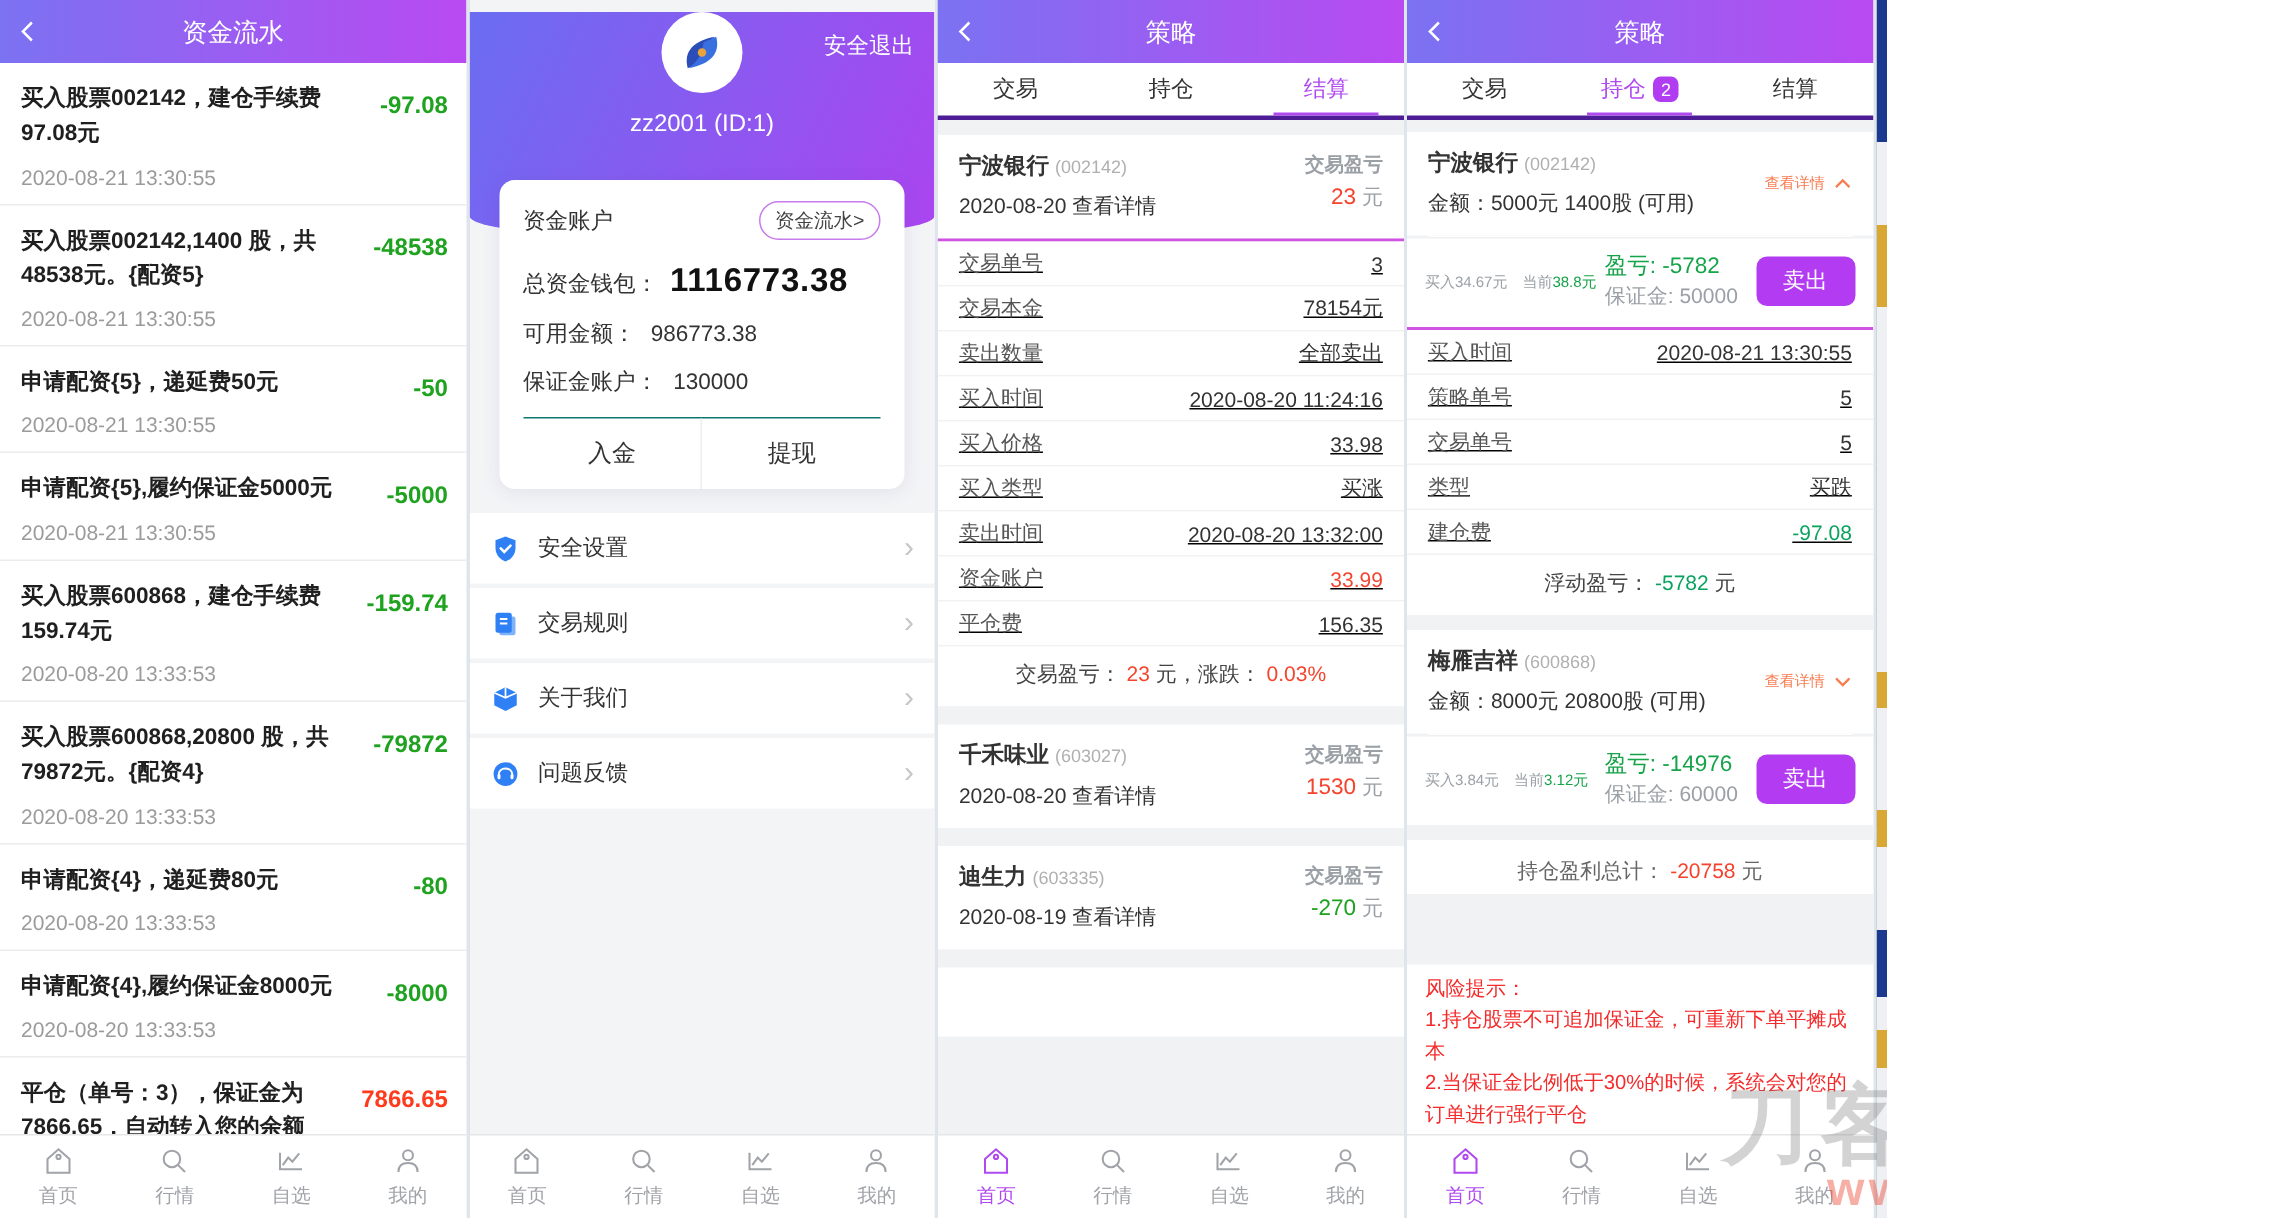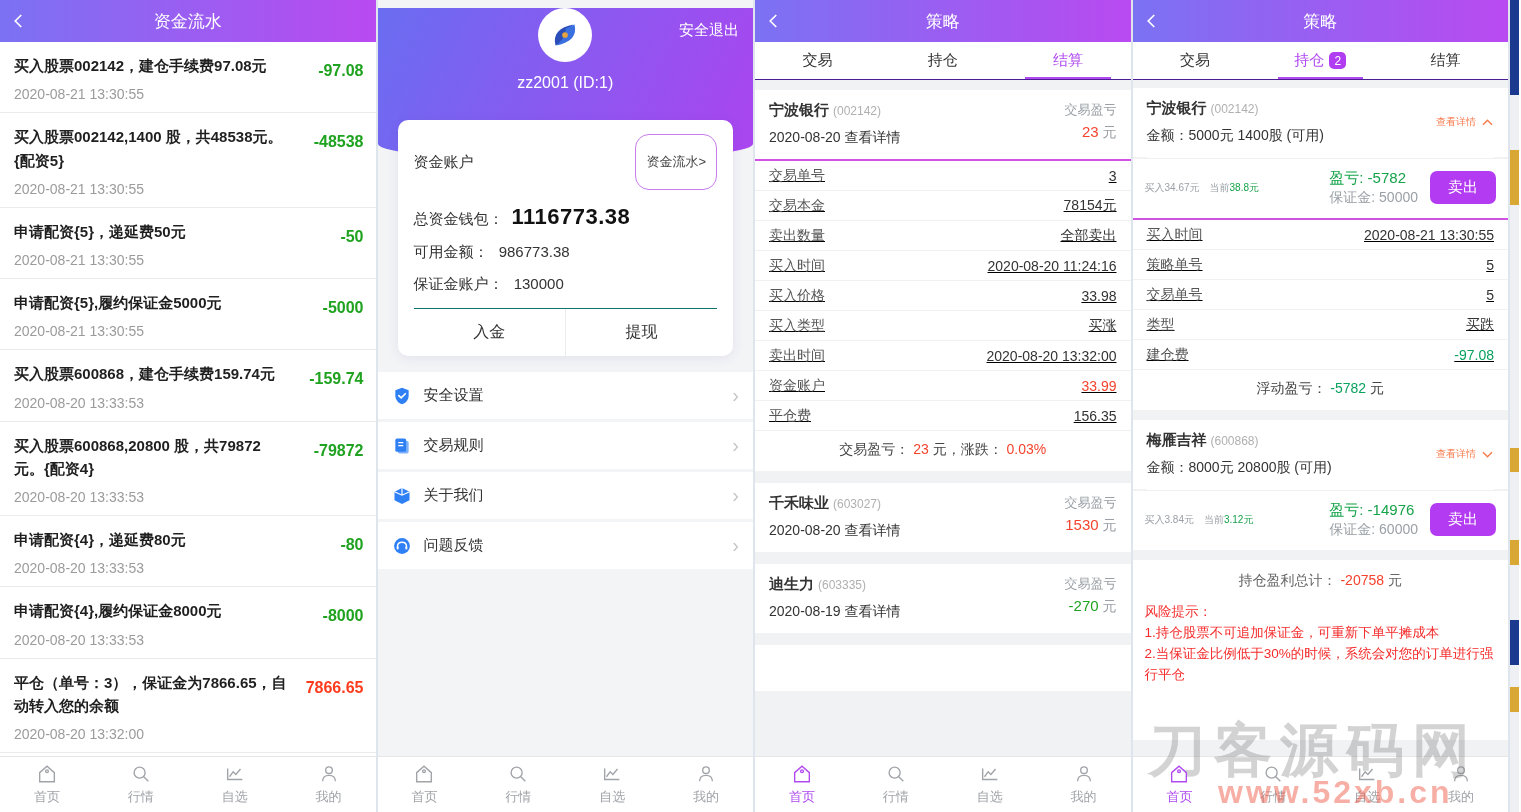--- a/index.html
+++ b/index.html
@@ -1,17 +1,17 @@
 <!DOCTYPE html>
 <html><head>
 <meta charset="utf-8">
 <style>
   * { box-sizing: border-box; margin: 0; padding: 0; }
   body { font-family: "Liberation Sans", "DejaVu Sans", sans-serif; background:#fff; }
-  .wrap { width:1519px; height:812px; display:flex; position:relative; overflow:hidden; background:#0f172a;align-items:flex-end; }
+  .wrap { width:1258px; height:812px; display:flex; position:relative; overflow:hidden; background:#0f172a;align-items:flex-end; }
   .screen { width:378px; height:812px; background:#fff; display:flex; flex-direction:column; position:relative; border-right:2px solid #dfe5ec; overflow:hidden; }
   .screen:last-of-type { border-right:1px solid #dfe5ec; }
 
   
   .appbar { height:42px; flex:0 0 42px; background:linear-gradient(90deg,#7b72f2,#b94af1); color:#fff;
             display:flex; align-items:center; justify-content:center; position:relative; font-size:17px; }
   .backbtn { position:absolute; left:10px; top:0; height:42px; display:flex; align-items:center; cursor:pointer; }
 
   
   .tabbar { height:56px; flex:0 0 56px; border-top:1px solid #e6e6e6; display:flex; background:#fff; }
@@ -33,49 +33,49 @@
   .s2-banner { height:152px; background:linear-gradient(115deg,#6a6df1,#ab45ef); position:relative;
                border-bottom-left-radius:50% 16px; border-bottom-right-radius:50% 16px; }
   .s2-logout { position:absolute; top:13px; right:14px; color:#fff; font-size:15px; cursor:pointer; }
   .s2-logo { width:54px; height:54px; background:#fff; border-radius:50%; margin:8px auto 0;
              display:flex; align-items:center; justify-content:center; }
   .s2-user { text-align:center; color:#fff; font-size:16px; margin-top:12px; }
   .s2-card { background:#fff; border-radius:10px; margin:-40px 20px 0; padding:14px 16px 0;
              box-shadow:0 2px 12px rgba(80,60,160,.10); position:relative; z-index:2; }
   .s2-cardrow1 { display:flex; align-items:center; justify-content:space-between; }
   .s2-cardtitle { font-size:15px; color:#333; }
-  .s2-flowpill { font-size:13px; color:#444; border:1px solid #c77bed; border-radius:14px; padding:18px 10px; cursor:pointer; }
+  .s2-flowpill { font-size:13px; color:#444; border:1px solid #c77bed; border-radius:14px; padding:3px 10px; cursor:pointer; }
   .s2-total { margin-top:14px; font-size:15px; color:#333; display:flex; align-items:baseline; }
   .s2-total b { font-size:22px; color:#111; font-weight:600; margin-left:8px; letter-spacing:.5px; }
   .s2-line { margin-top:13px; font-size:15px; color:#333; }
   .s2-line span.v { margin-left:6px; }
   .s2-btnrow { display:flex; border-top:1px solid #0f766e; margin-top:14px; }
   .s2-btn { flex:1; text-align:center; padding:13px 0; font-size:16px; color:#333; cursor:pointer; }
   .s2-btn:first-child { border-right:1px solid #ededed; }
   .s2-menu { margin-top:16px; }
   .s2-mi { background:#fff; height:47px; display:flex; align-items:center; padding:0 14px; margin-bottom:3px; cursor:pointer; }
   .s2-mi .lbl { font-size:15px; color:#333; margin-left:12px; }
   .s2-mi .chev { margin-left:auto; color:#c6c6c6; font-size:20px; }
 
   
-  .tabs { height:38px; flex:0 0 38px; display:flex; background:#fff; border-bottom:1px solid #4c1d95; }
+  .tabs { height:38px; flex:0 0 38px; display:flex; background:#fff; border-bottom:3px solid #4c1d95; }
   .tabitem { flex:1; display:flex; align-items:center; justify-content:center; gap:5px; font-size:15px; color:#333;
              position:relative; cursor:pointer; }
   .tabitem.active { color:#b04af0; }
   .tabitem.active::after { content:""; position:absolute; bottom:0; left:16%; right:16%; height:2px; background:#b04af0; }
   .badge { background:#b03df2; color:#fff; font-size:12px; min-width:17px; height:17px; border-radius:5px;
            display:inline-flex; align-items:center; justify-content:center; padding:0 3px; }
   .body34 { flex:1; background:#f1f2f4; overflow:hidden; }
   .gap { height:10px; background:#f1f2f4; }
   .card-head { background:#fff; padding:11px 14px 12px; display:flex; justify-content:space-between; }
   .ch-name { font-size:15px; font-weight:700; color:#333; }
   .ch-code { font-size:12px; color:#b0b0b0; font-weight:400; margin-left:4px; }
   .ch-date { font-size:14px; color:#333; margin-top:9px; }
   .ch-r { text-align:right; }
-  .ch-pl-label { font-size:13px; color:#9aa0a6; }
+  .ch-pl-label { font-size:13px; color:#9aa0a6;font-weight:bold; }
   .ch-pl-line { font-size:14px; color:#9aa0a6; margin-top:4px; }
   .ch-pl-line .red { color:#f4442e; font-size:15px; }
   .ch-pl-line .grn { color:#1fa21f; font-size:15px; }
   .mag-line { height:2px; background:#cf52e2; }
   .drow { display:flex; justify-content:space-between; align-items:center; height:30px; padding:0 14px;
           background:#fff; border-bottom:1px solid #f1f1f1; font-size:14px;text-decoration:underline; }
   .dlabel { color:#555; }
   .dvalue { color:#333; }
   .dvalue.red { color:#f4442e; }
   .dvalue.green { color:#0aa25f; }
@@ -91,21 +91,21 @@
   .prow { background:#fff; display:flex; align-items:center; padding:9px 12px 11px; }
   .prow .gtxt { color:#9aa0a6; font-size:10px; }
   .prow .cur-val { color:#16a34a; }
   .prow .sp { margin-left:10px; }
   .pl-col { margin-left:auto; line-height:1.35; }
   .pl-top { color:#16a34a; font-size:15px; }
   .pl-bot { color:#9aa0a6; font-size:14px; }
   .sell-btn { background:#b33cf2; color:#fff; border-radius:7px; padding:7px 18px; font-size:15px; margin-left:12px; cursor:pointer; }
   .summary { text-align:center; font-size:14px; color:#666; padding:12px 0 6px; background:#fff; }
   .summary .red { color:#f5422e; }
-  .risk { background:#fff; color:#f52b2b; font-size:13.5px; line-height:1.55; padding:6px 12px 14px; }
+  .risk { background:#fff; color:#f52b2b; font-size:13.5px; line-height:1.55; padding:6px 12px 14px;margin-top:47px; }
 
   
   .watermark { position:absolute; left:1148px; top:712px; width:368px; z-index:6; pointer-events:none; }
   .wm-main { font-size:58px; font-weight:bold; color:rgba(120,120,120,.33); letter-spacing:8px; white-space:nowrap; }
   .wm-url { font-size:32px; font-weight:bold; color:rgba(235,75,55,.45); margin:-16px 0 0 70px; letter-spacing:3px; }
   .sliver { width:9px; height:812px;
     background:linear-gradient(#1b3a8f 0 95px,#eef0f4 95px 150px,#d9a834 150px 205px,#eef0f4 205px 448px,
       #d9a834 448px 472px,#eef0f4 472px 540px,#d9a834 540px 565px,#eef0f4 565px 620px,#1b3a8f 620px 665px,
       #eef0f4 665px 687px,#d9a834 687px 712px,#eef0f4 712px 100%); }
 </style>

